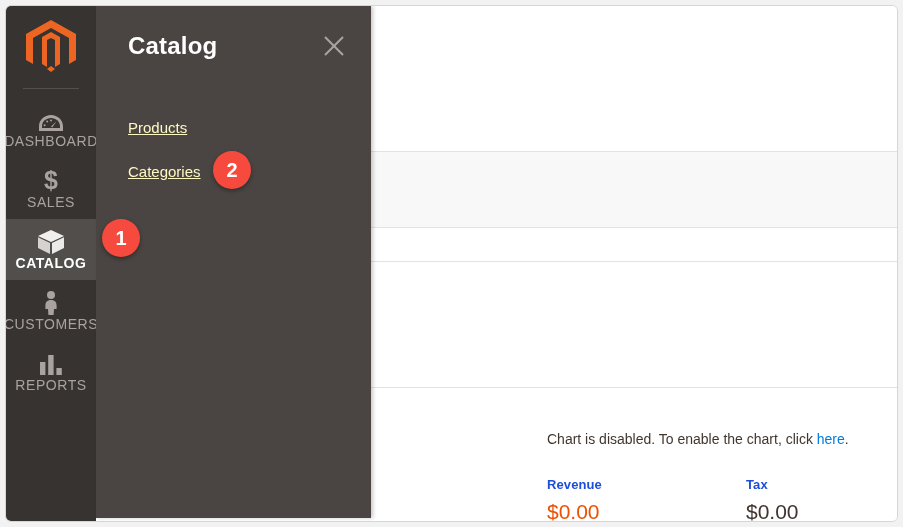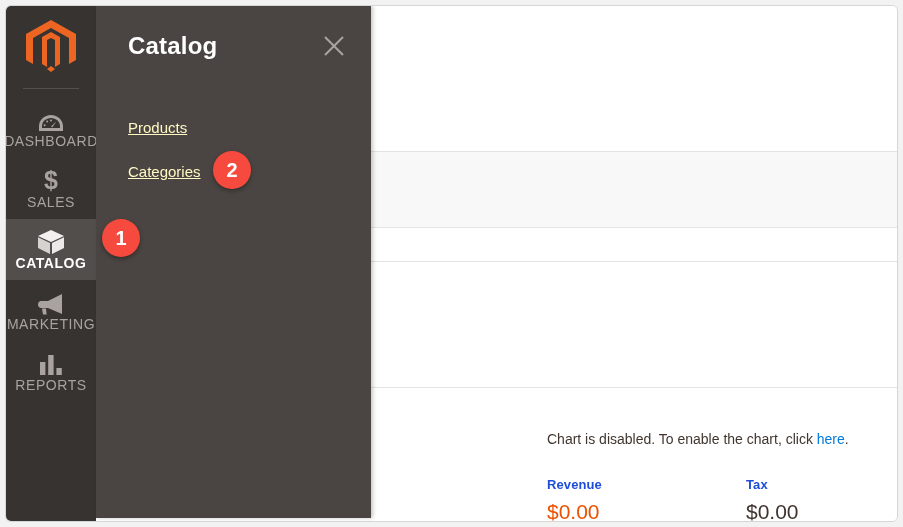--- a/index.html
+++ b/index.html
@@ -303,31 +303,31 @@
         <span class="rail-icon">
           <svg width="26" height="24" viewBox="0 0 26 24">
             <path d="M13 0 L26 6 L13 12 L0 6 Z" fill="#f2f0ef"></path>
             <path d="M0 7.2 L12 13 L12 24 L0 18 Z" fill="#d6d2cf"></path>
             <path d="M26 7.2 L14 13 L14 24 L26 18 Z" fill="#eceae8"></path>
           </svg>
         </span>
         <span class="rail-label">Catalog</span>
       </div>
 
-
       <div class="rail-item">
         <span class="rail-icon">
-          <svg width="26" height="22" viewBox="0 0 26 22">
-            <path d="M24 1 L10 8 L10 15 L24 21 Z" fill="#a9a2a0"></path>
-            <path d="M3 8 L10 8 L10 15 L3 15 C1.4 15 0 13.6 0 11.5 C0 9.4 1.4 8 3 8 Z" fill="#a9a2a0"></path>
-            <path d="M4 15.5 L8 15.5 L8.6 21.5 L5 21.5 Z" fill="#a9a2a0"></path>
-          </svg>
-        </span>
-        <span class="rail-label">Marketing</span>
-      </div>
+          <svg width="16" height="24" viewBox="0 0 16 24">
+            <circle cx="8" cy="4" r="4" fill="#a9a2a0"></circle>
+            <path d="M8 9 C4 9 2.4 11.4 2.4 14.6 L2.4 18 L5 18 L5.4 24 L10.6 24 L11 18 L13.6 18
+                     L13.6 14.6 C13.6 11.4 12 9 8 9 Z" fill="#a9a2a0"></path>
+          </svg>
+        </span>
+        <span class="rail-label">Customers</span>
+      </div>
+
 
 
       <div class="rail-item">
         <span class="rail-icon">
           <svg width="24" height="22" viewBox="0 0 24 22">
             <rect x="1" y="8" width="5.4" height="13" fill="#a9a2a0"></rect>
             <rect x="9.2" y="1" width="5.4" height="20" fill="#a9a2a0"></rect>
             <rect x="17.4" y="14" width="5.4" height="7" fill="#a9a2a0"></rect>
           </svg>
         </span>

